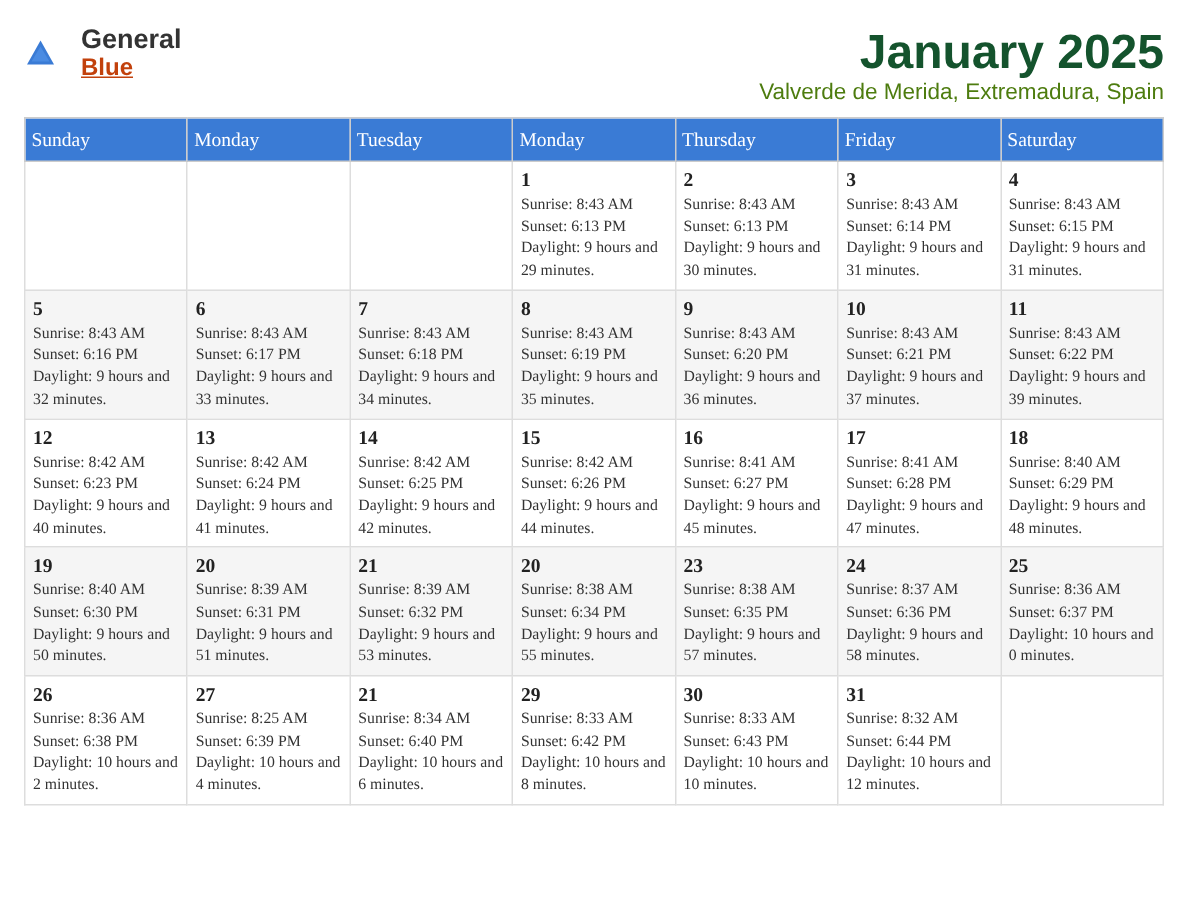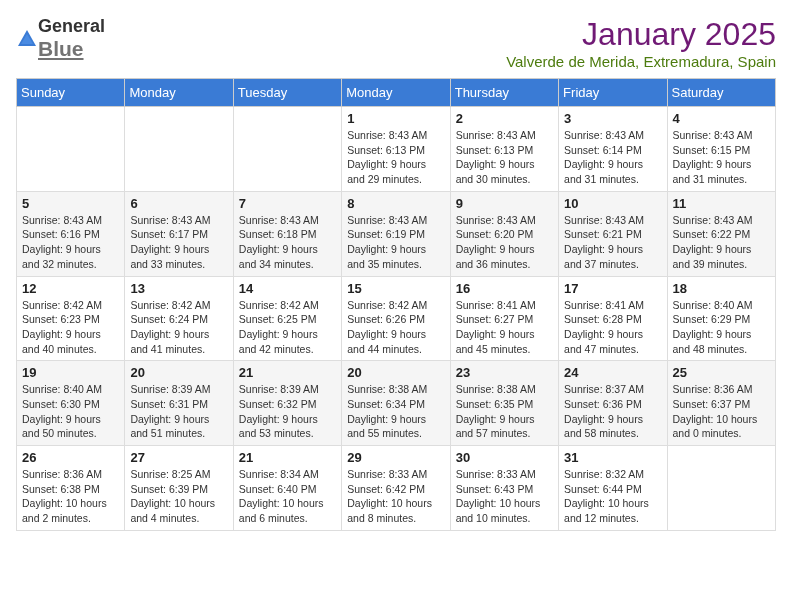--- a/index.html
+++ b/index.html
@@ -12,53 +12,54 @@
     }
     .header-area {
       display: flex;
       align-items: flex-start;
       justify-content: space-between;
       margin-bottom: 8px;
     }
     .logo {
       display: flex;
       align-items: center;
-      gap: 0;
+      gap: 16px;
     }
     .logo-text-general {
       font-size: 18px;
       font-weight: bold;
       color: #333;
     }
     .logo-text-blue {
-      font-size: 21px;
+      font-size: 16px;
       font-weight: bold;
-      color: #737373;
+      color: #c2410c;
       text-decoration: underline;
     }
     .logo-icon {
       width: 22px;
       height: 22px;
     }
     .title-area {
       text-align: right;
     }
     .month-year {
       font-size: 32px;
-      font-weight: normal;
-      color: #701a75;
+      font-weight: bold;
+      color: #14532d;
     }
     .location {
       font-size: 15px;
       color: #4d7c0f;
     }
     .calendar {
       width: 100%;
       border-collapse: collapse;
       font-size: 11px;
+      font-family: Liberation Serif, serif;
     }
     .calendar th {
       background: #3a7bd5;
       color: #fff;
       padding: 6px 4px;
       text-align: left;
       font-size: 13px;
       font-weight: normal;
       border: 1px solid #ccc;
     }

